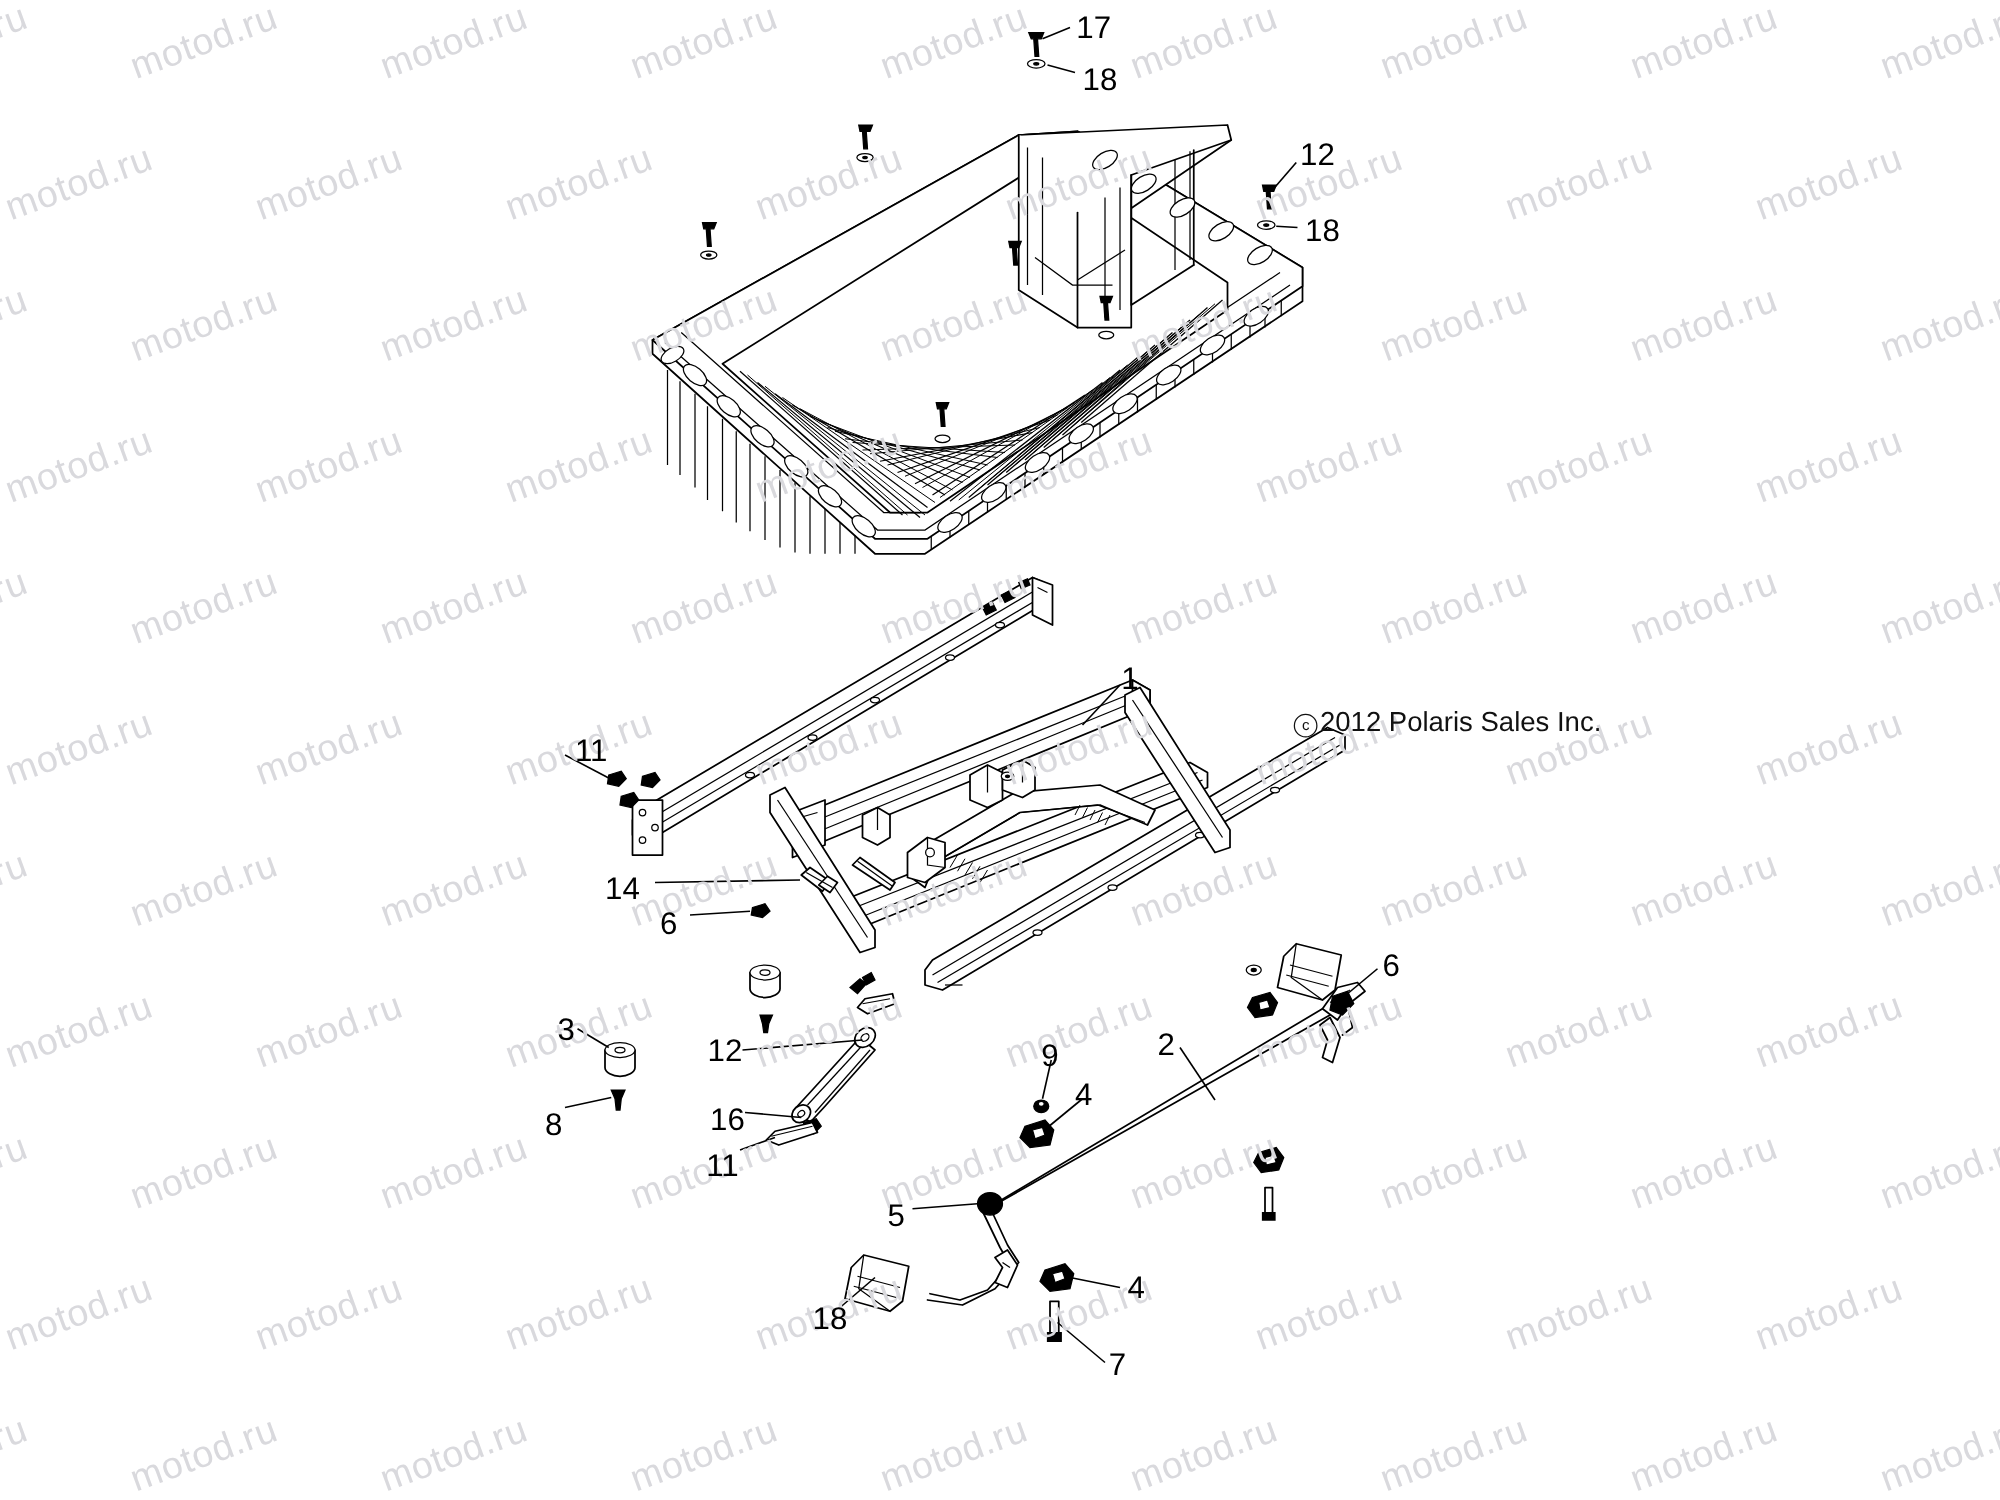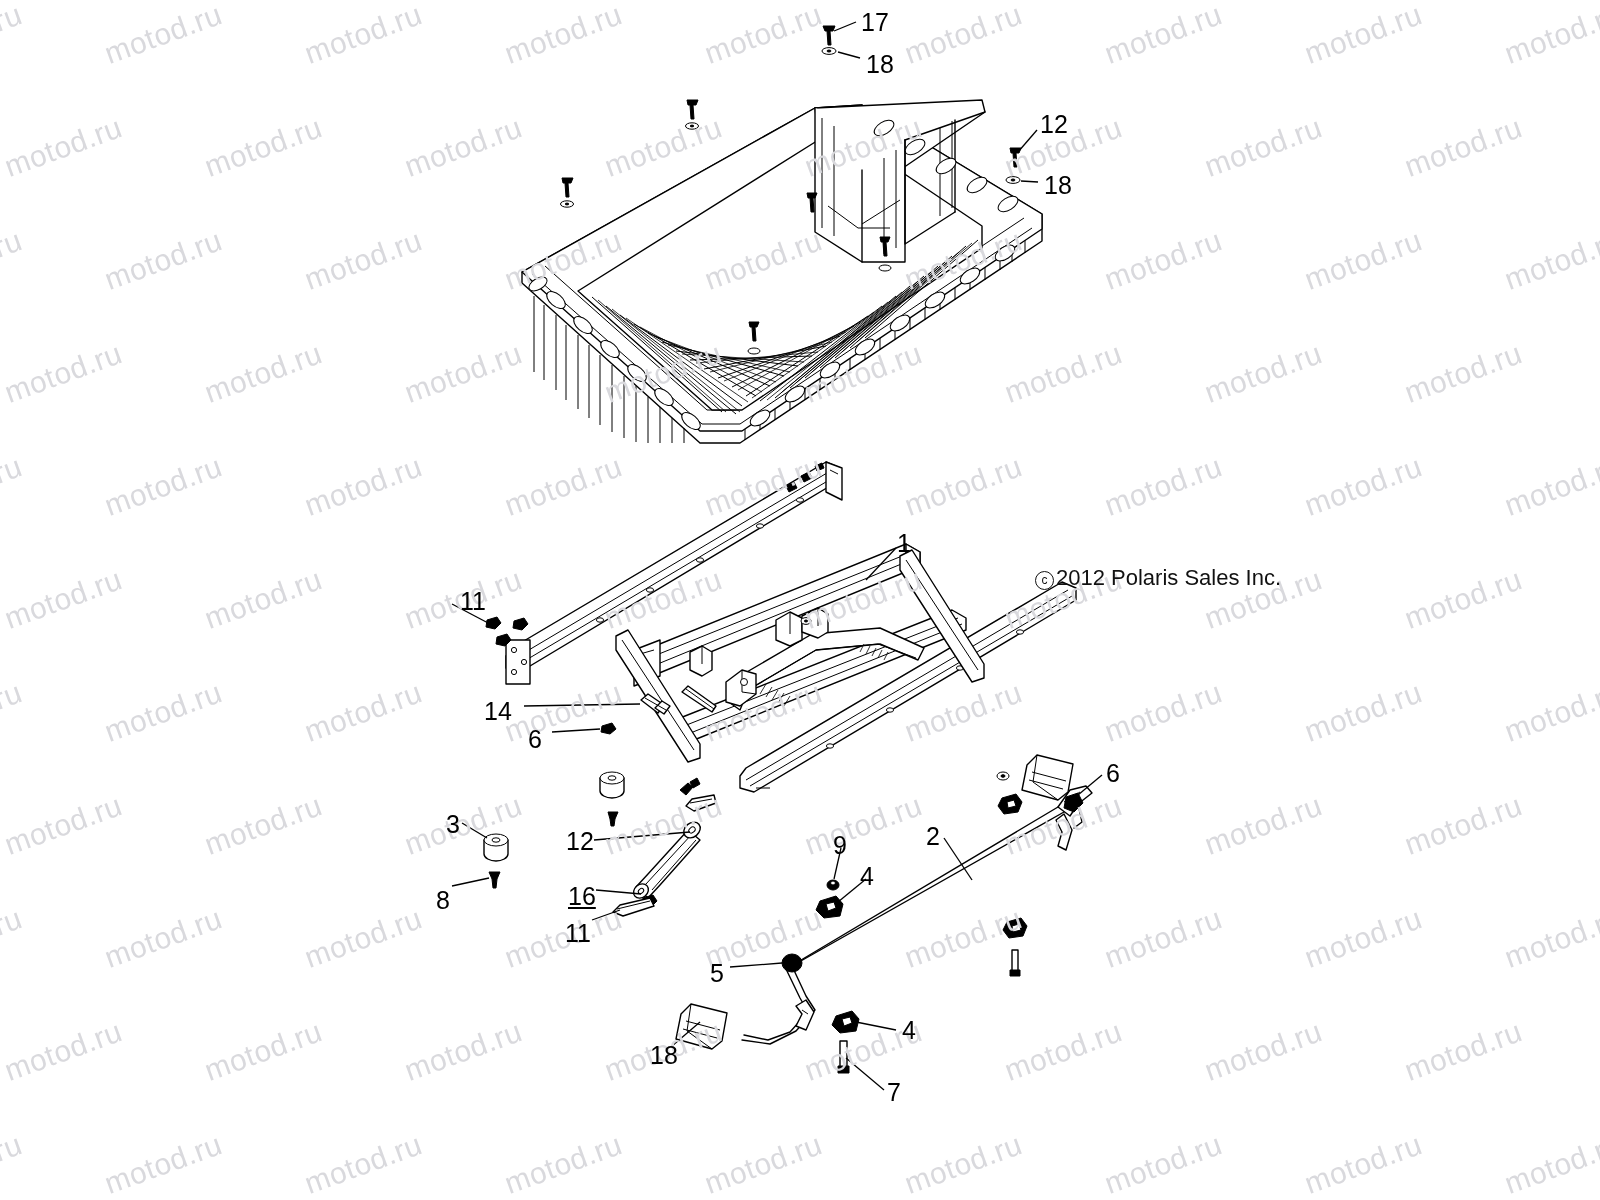--- a/index.html
+++ b/index.html
@@ -639,21 +639,21 @@
       <div class="callout" style="left: 460px; top: 589px;">11</div>
       <div class="callout" style="left: 484px; top: 699px;">14</div>
       <div class="callout" style="left: 528px; top: 727px;">6</div>
       <div class="callout" style="left: 1106px; top: 761px;">6</div>
       <div class="callout" style="left: 446px; top: 812px;">3</div>
       <div class="callout" style="left: 566px; top: 829px;">12</div>
       <div class="callout" style="left: 833px; top: 833px;">9</div>
       <div class="callout" style="left: 926px; top: 824px;">2</div>
       <div class="callout" style="left: 860px; top: 864px;">4</div>
       <div class="callout" style="left: 436px; top: 888px;">8</div>
-      <div class="callout" style="left: 568px; top: 884px; text-decoration: underline;">16</div>
+      <div class="callout" style="left: 568px; top: 884px;">16</div>
       <div class="callout" style="left: 565px; top: 921px;">11</div>
       <div class="callout" style="left: 710px; top: 961px;">5</div>
       <div class="callout" style="left: 902px; top: 1018px;">4</div>
       <div class="callout" style="left: 650px; top: 1043px;">18</div>
       <div class="callout" style="left: 887px; top: 1080px;">7</div>
     </div>
 
   <div id="copyright">
     <span class="cmark">c</span><span>2012 Polaris Sales Inc.</span>
   </div>

